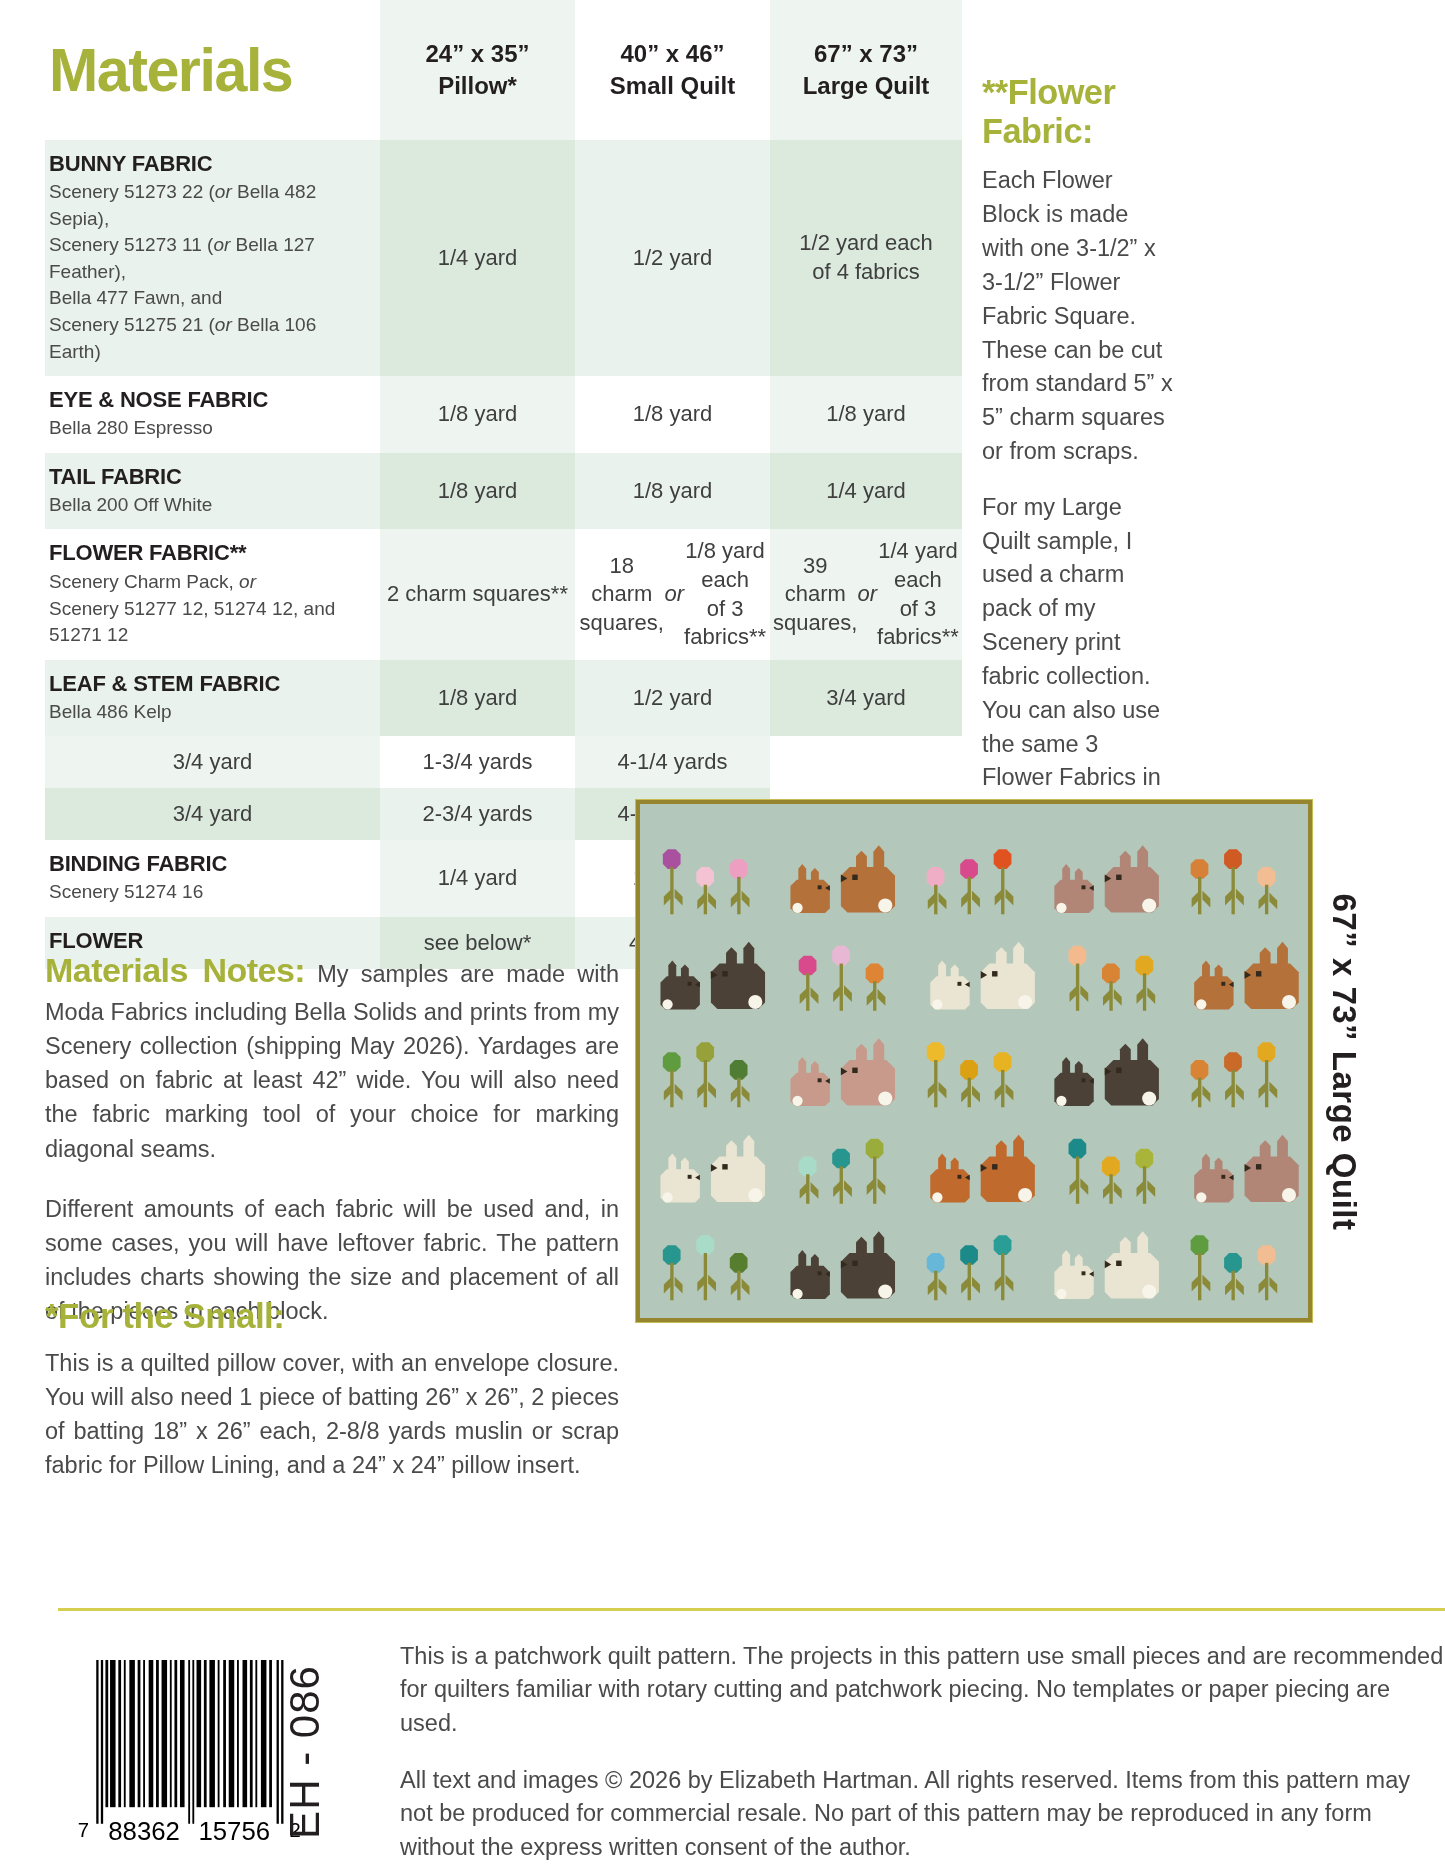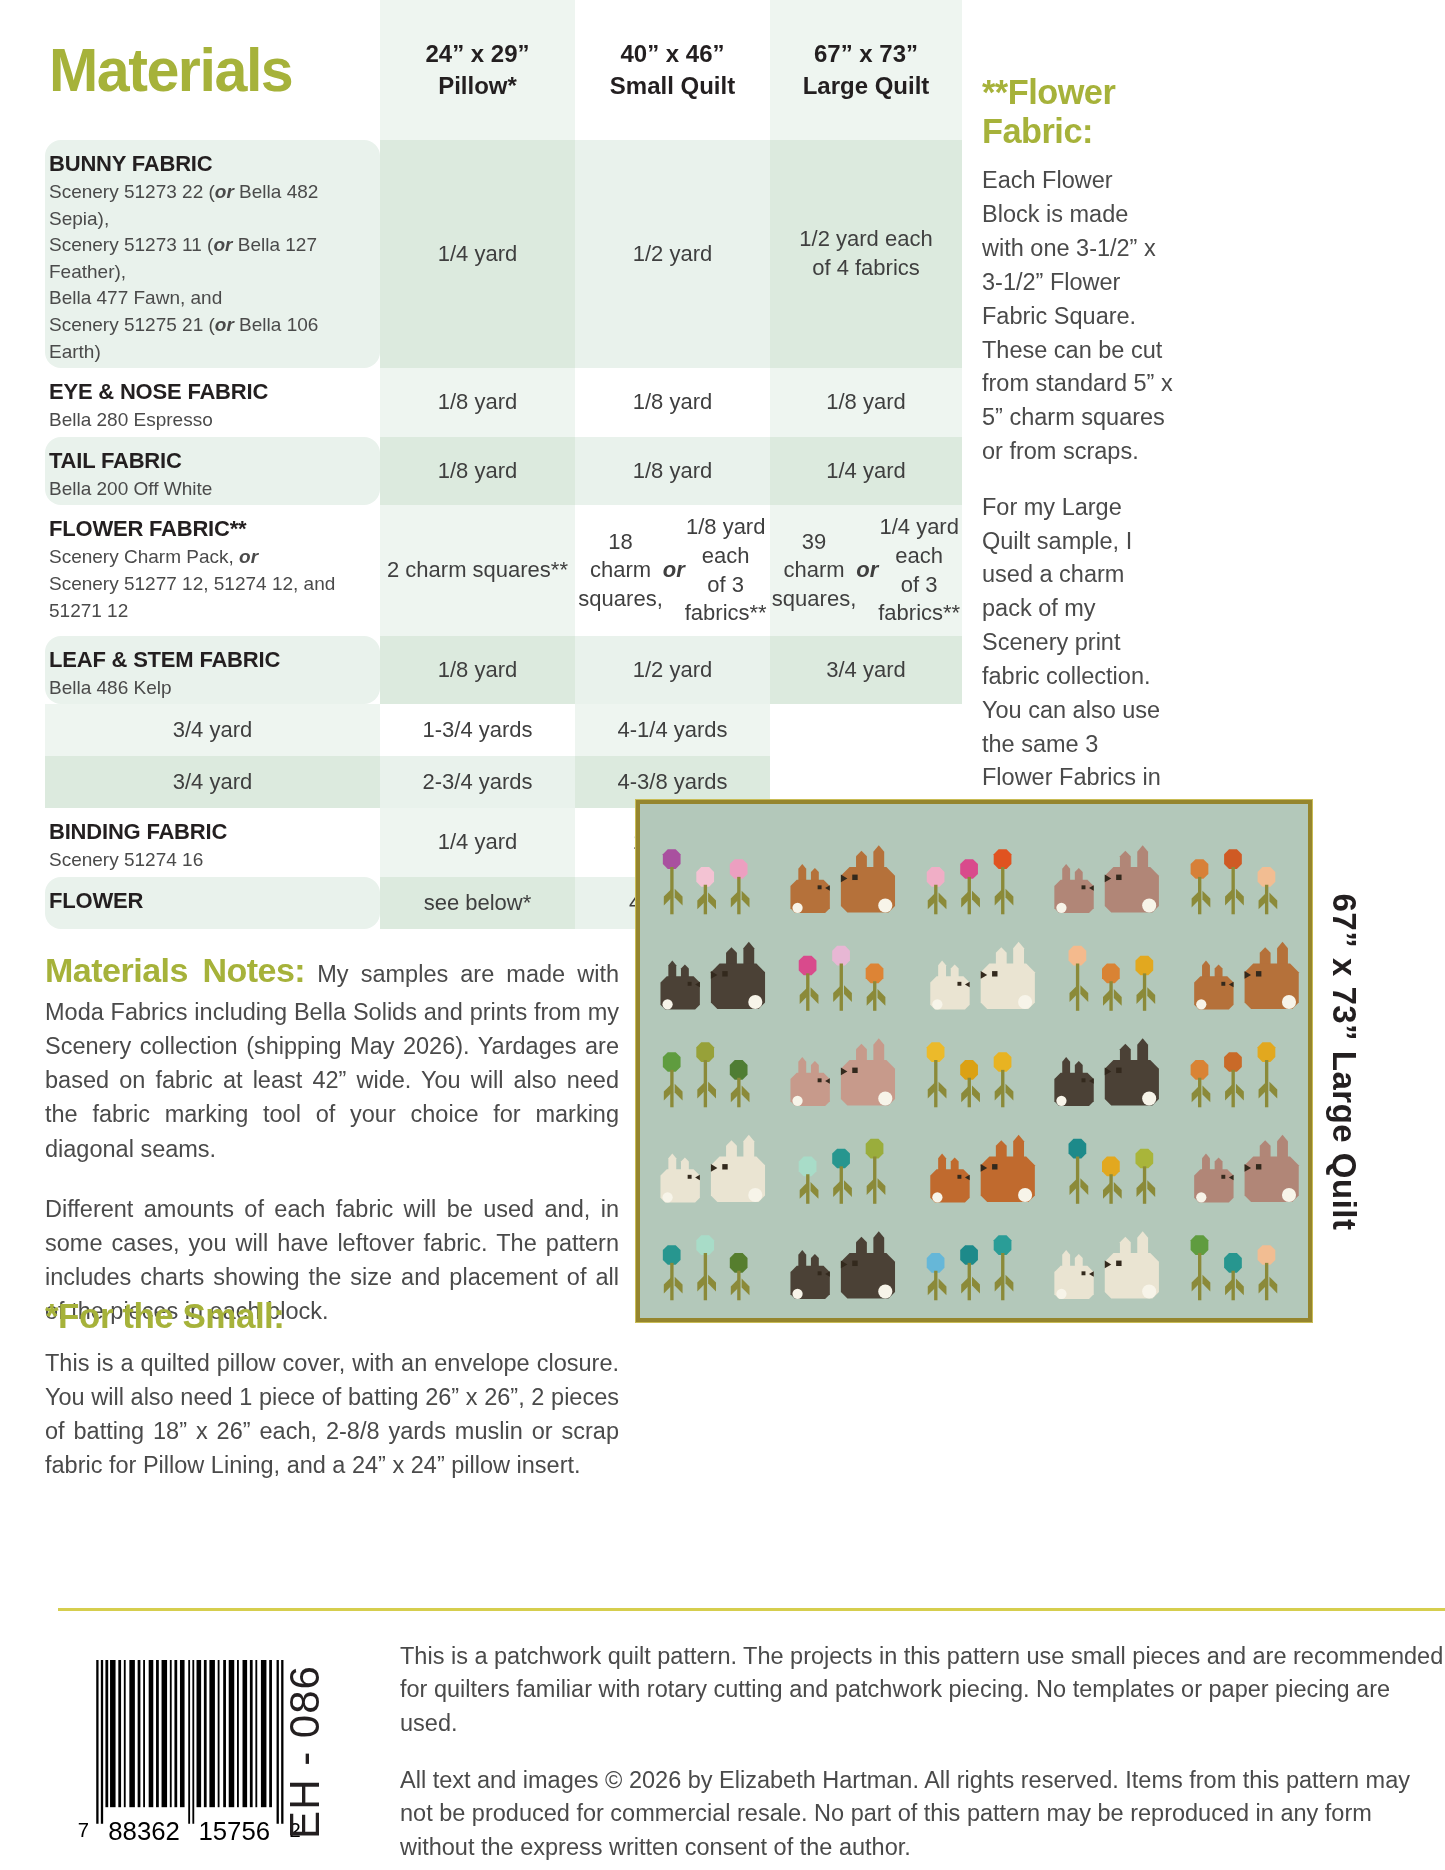--- a/index.html
+++ b/index.html
@@ -9,33 +9,33 @@
     overflow:hidden;
   }
   :root{
     --olive:#a6b23a;
     --tint1:#e9f2ec;   
     --tint1b:#eef5f0;  
     --tint2:#dceade;   
     --ink:#231f20;
     --body:#4a4a4a;
   }
-  .oi{font-weight:bold;font-style:italic;}
+  .oi{font-weight:normal;font-style:italic;}
 
   
   .table-area{position:absolute;left:45px;top:0;width:917px;}
   .thead,.trow{display:grid;grid-template-columns:335px 195px 195px 192px;}
   .thead .hcell{height:140px;display:flex;flex-direction:column;justify-content:center;align-items:center;
     font-weight:bold;font-size:24px;line-height:1.32;color:var(--ink);}
   .thead .hlabel{align-items:flex-start;justify-content:center;}
   .thead .c1,.thead .c3{background:var(--tint1b);}
   .page-title{font-size:61px;font-weight:bold;color:var(--olive);letter-spacing:-1.5px;
     transform:scaleX(.97);transform-origin:left center;padding-left:4px;}
   .cell{box-sizing:border-box;}
-  .label-cell{display:flex;flex-direction:column;justify-content:flex-start;padding:11px 16px 3px 4px;border-radius:16px;}
+  .label-cell{display:flex;flex-direction:column;justify-content:space-between;padding:11px 16px 11px 4px;}
   .row-name{font-weight:bold;font-size:22px;color:var(--ink);letter-spacing:-.2px;}
   .row-details{font-size:19px;line-height:1.4;color:var(--body);margin-top:2px;}
   .val-cell{display:flex;align-items:center;justify-content:center;text-align:center;
     font-size:22px;color:#3f3f3f;line-height:1.3;padding:8px 4px;min-height:52px;}
   .trow:nth-child(odd) .cell{background:var(--tint1);}
   .trow:nth-child(odd) .cell.c1,.trow:nth-child(odd) .cell.c3{background:var(--tint2);}
   .trow:nth-child(even) .cell{background:#ffffff;}
   .trow:nth-child(even) .cell.c1,.trow:nth-child(even) .cell.c3{background:var(--tint1b);}
 
   
@@ -69,21 +69,21 @@
 </style>
 </head>
 <body>
 
 <div class="table-area">
   <div class="thead">
     <div class="hcell hlabel">
       <div class="page-title">Materials</div>
     </div>
     <div class="hcell c1">
-      <span>24” x 29”</span>
+      <span>24” x 35”</span>
       <span>Pillow*</span>
     </div>
     <div class="hcell c2">
       <span>40” x 46”</span>
       <span>Small Quilt</span>
     </div>
     <div class="hcell c3">
       <span>67” x 73”</span>
       <span>Large Quilt</span>
     </div>

